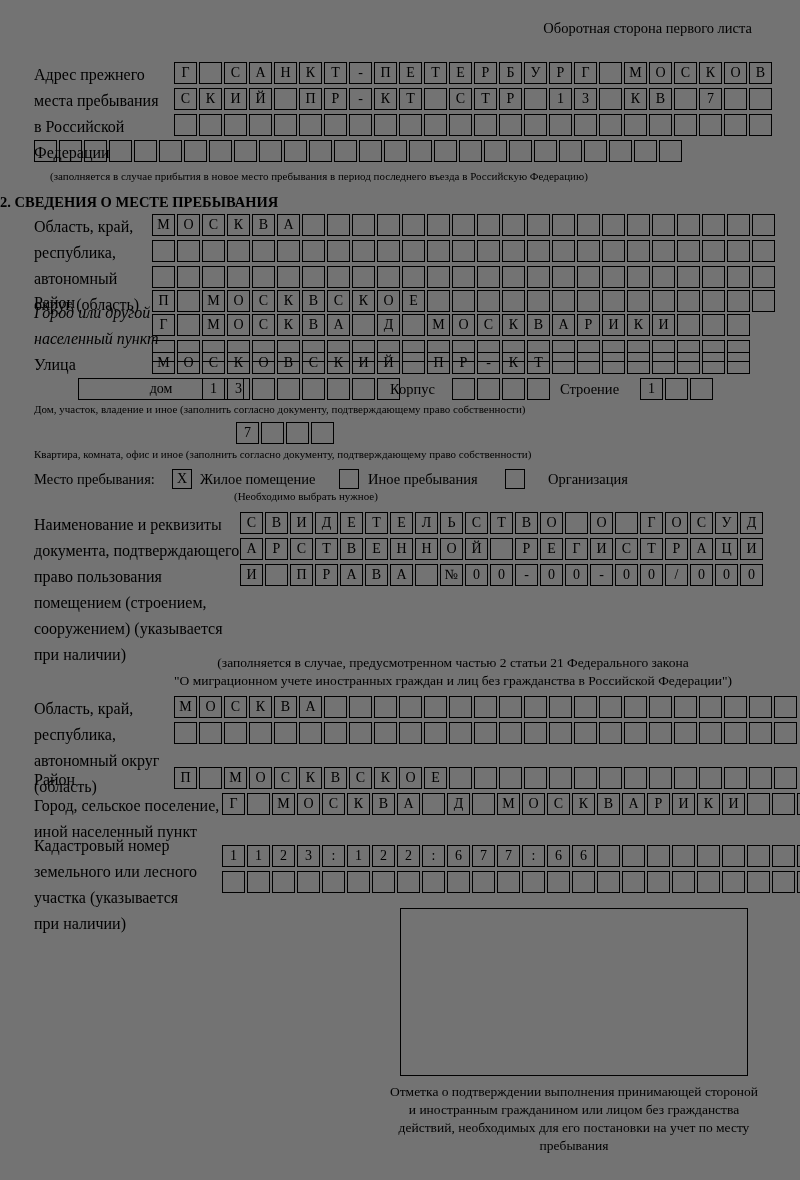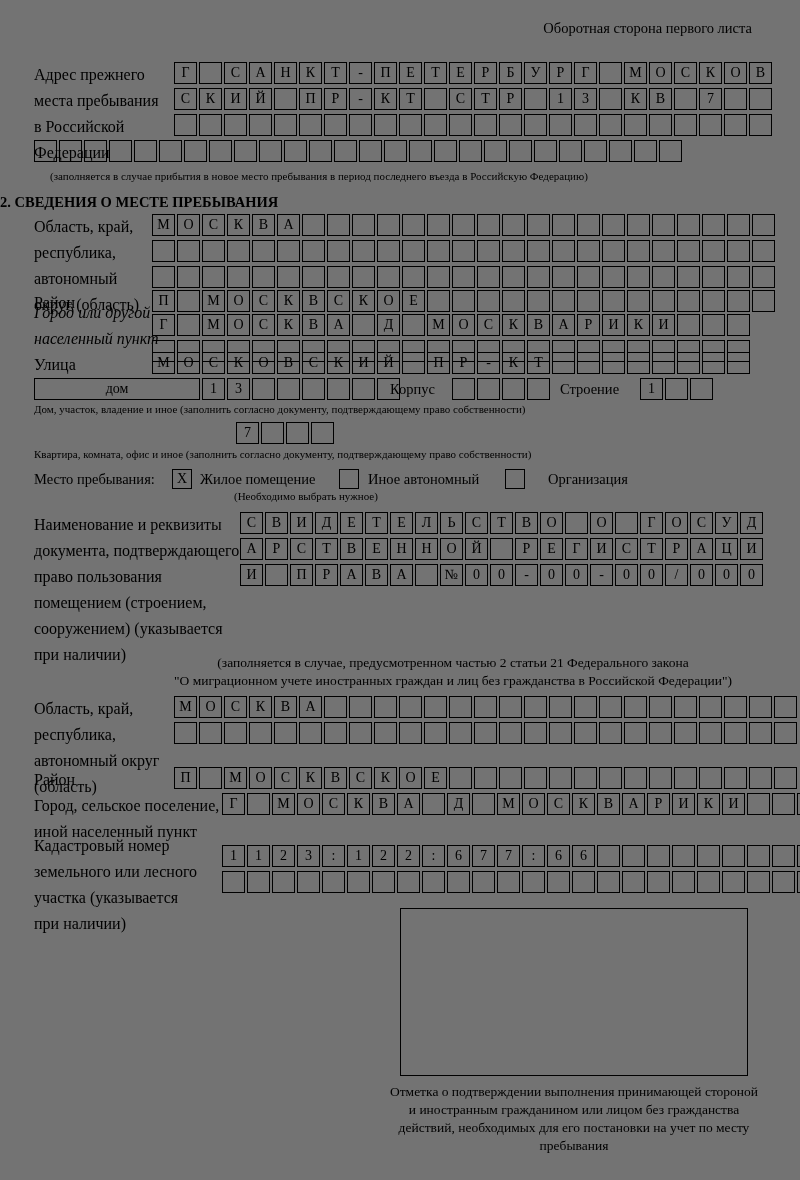--- a/index.html
+++ b/index.html
@@ -65,20 +65,21 @@
   }
   .cell.blank { }
   .box-label {
     position: absolute;
     border: 1px solid #000;
     box-sizing: border-box;
     height: 22px;
     text-align: center;
     font-size: 14px;
     line-height: 20px;
+    margin-left: 44px;
   }
   .inline-lbl {
     position: absolute;
     font-size: 14.5px;
     line-height: 22px;
   }
   .chk {
     width: 20px;
     height: 20px;
     border: 1px solid #000;
@@ -459,21 +460,21 @@
       <div class="cell blank"></div>
       <div class="cell blank"></div>
       <div class="cell blank"></div>
     </div>
   <div class="note-line" style="left:34px; top:448px;">Квартира, комната, офис и иное (заполнить согласно документу, подтверждающему право собственности)</div>
 
   <div class="inline-lbl" style="left:34px; top:468px;">Место пребывания:</div>
   <div class="chk" style="position:absolute; left:172px; top:469px;">Х</div>
   <div class="inline-lbl" style="left:200px; top:468px;">Жилое помещение</div>
   <div class="chk" style="position:absolute; left:339px; top:469px;"></div>
-  <div class="inline-lbl" style="left:368px; top:468px;">Иное автономный</div>
+  <div class="inline-lbl" style="left:368px; top:468px;">Иное пребывания</div>
   <div class="chk" style="position:absolute; left:505px; top:469px;"></div>
   <div class="inline-lbl" style="left:548px; top:468px;">Организация</div>
   <div class="note-line" style="left:234px; top:490px;">(Необходимо выбрать нужное)</div>
 
   <div class="lbl" style="left:34px; top:512px;">Наименование и реквизиты
 документа, подтверждающего
 право пользования
 помещением (строением,
 сооружением) (указывается
 при наличии)</div>

